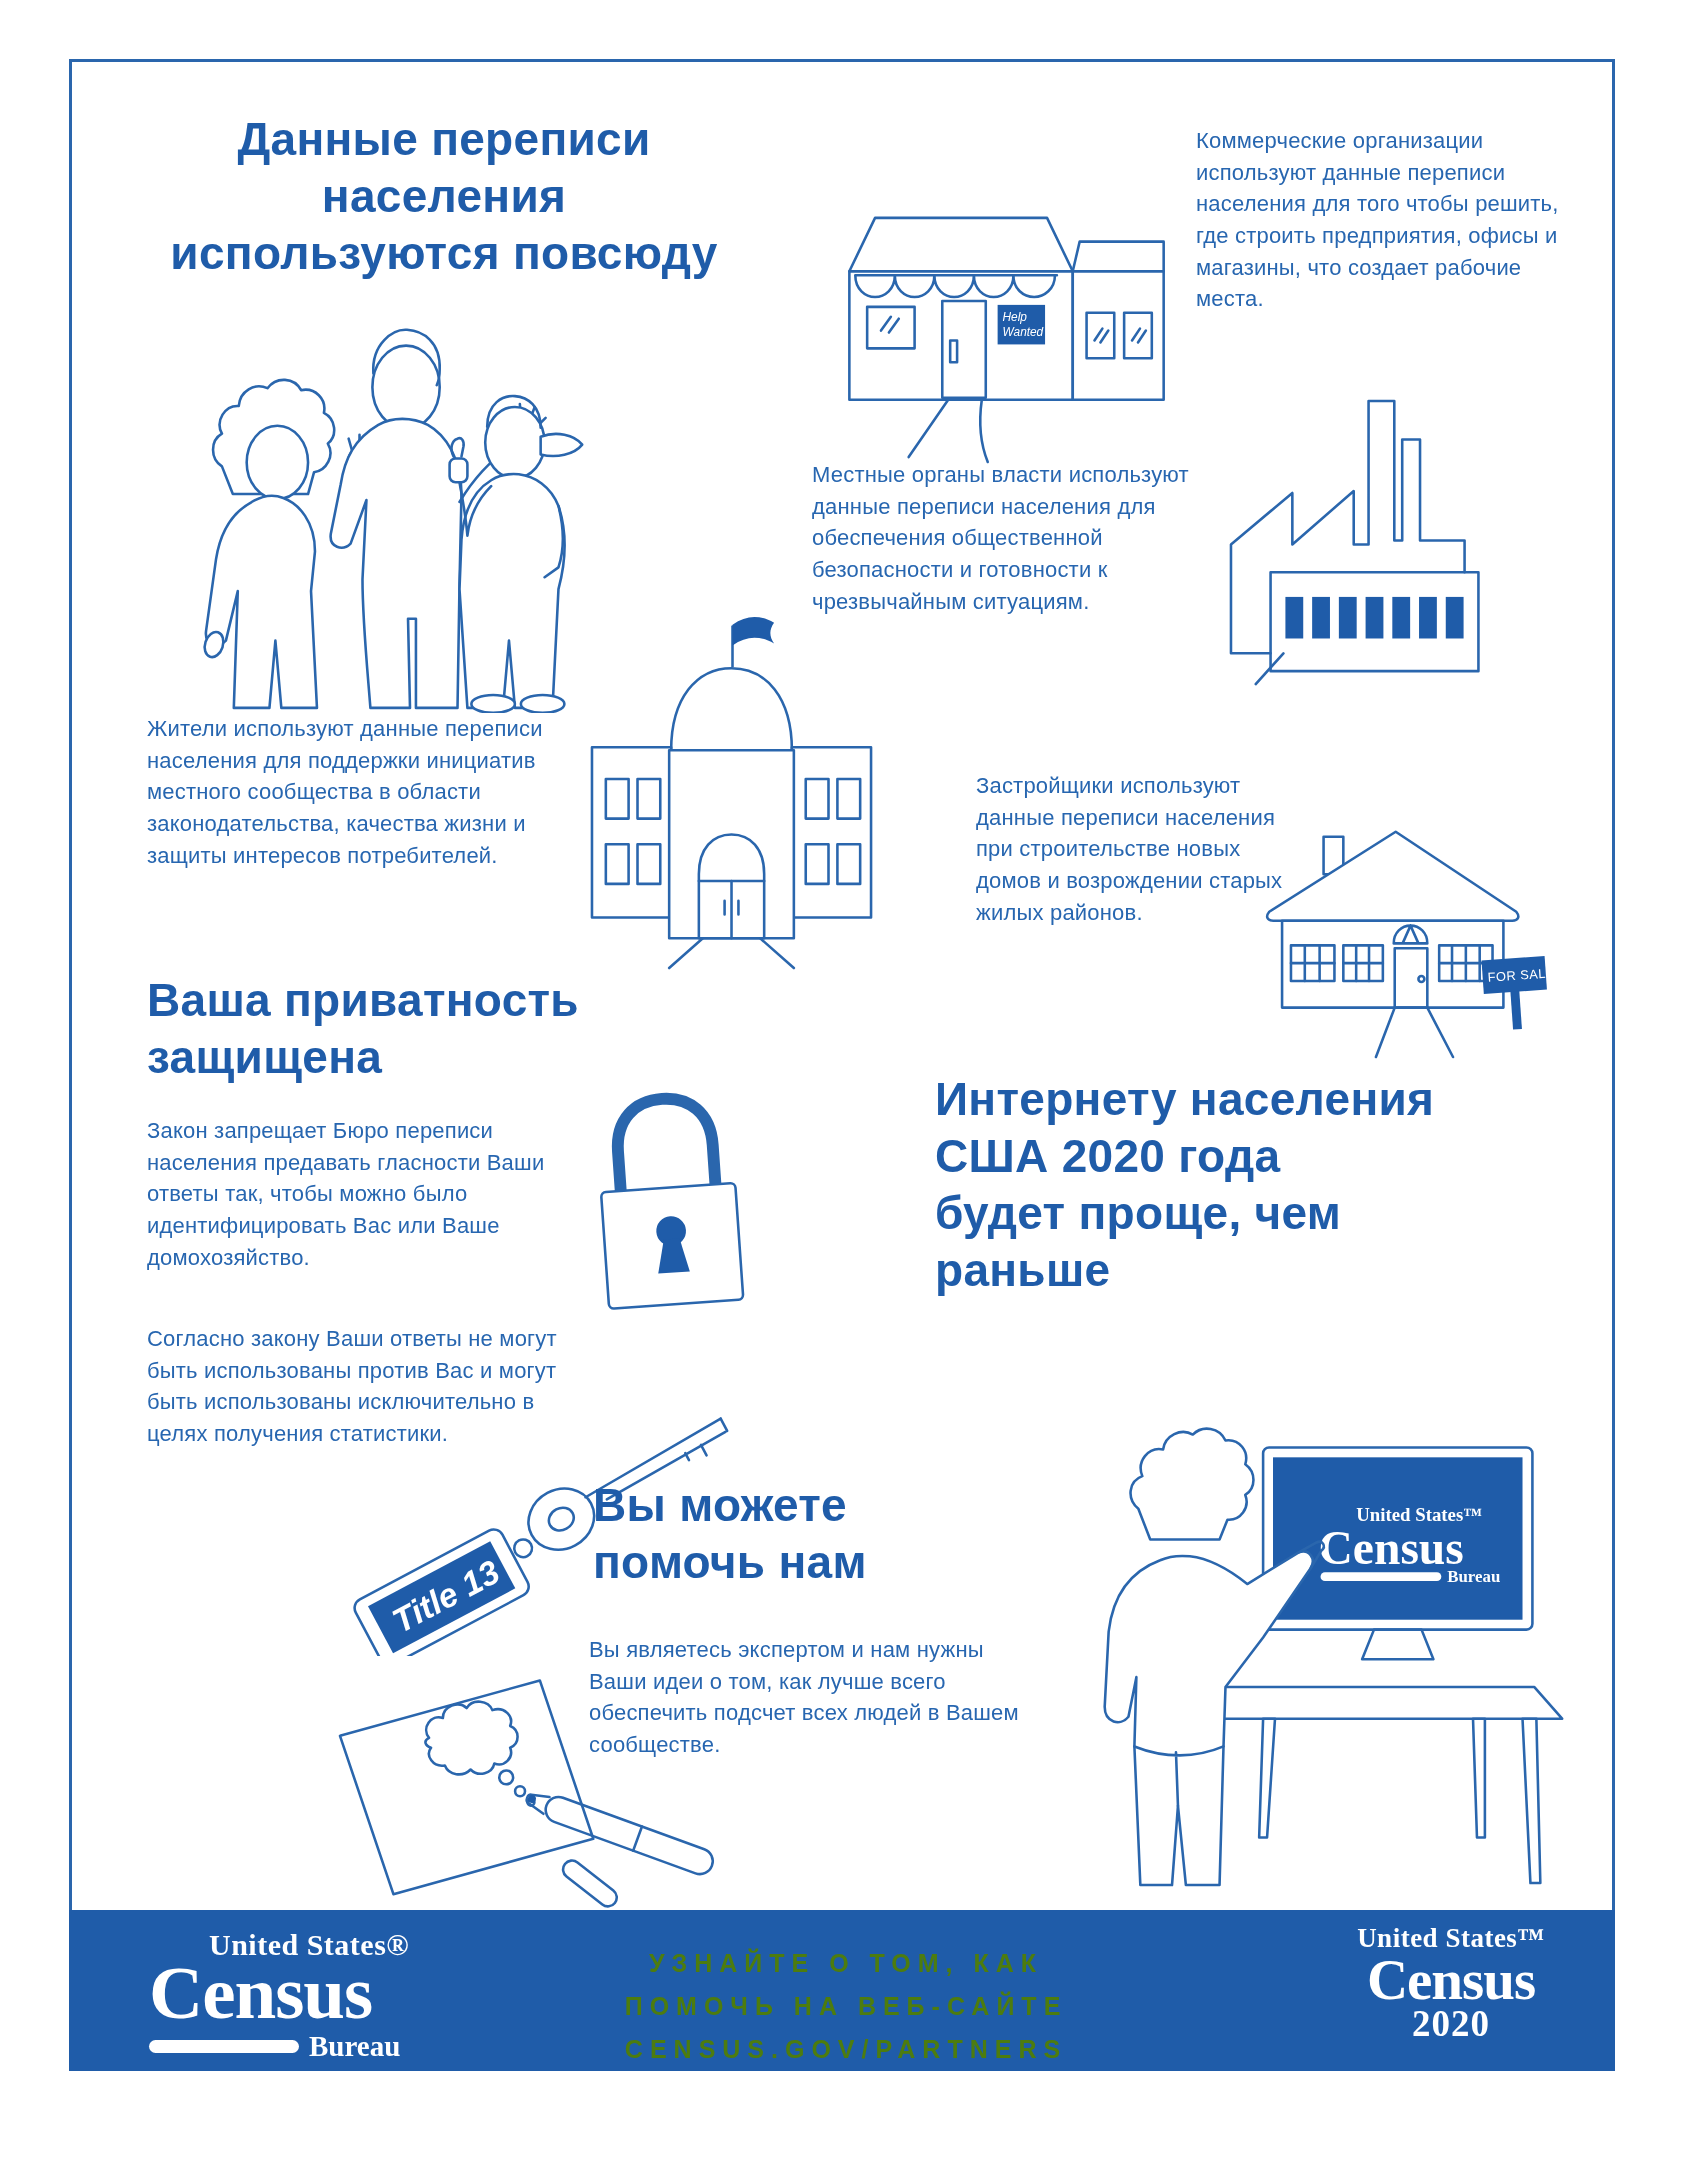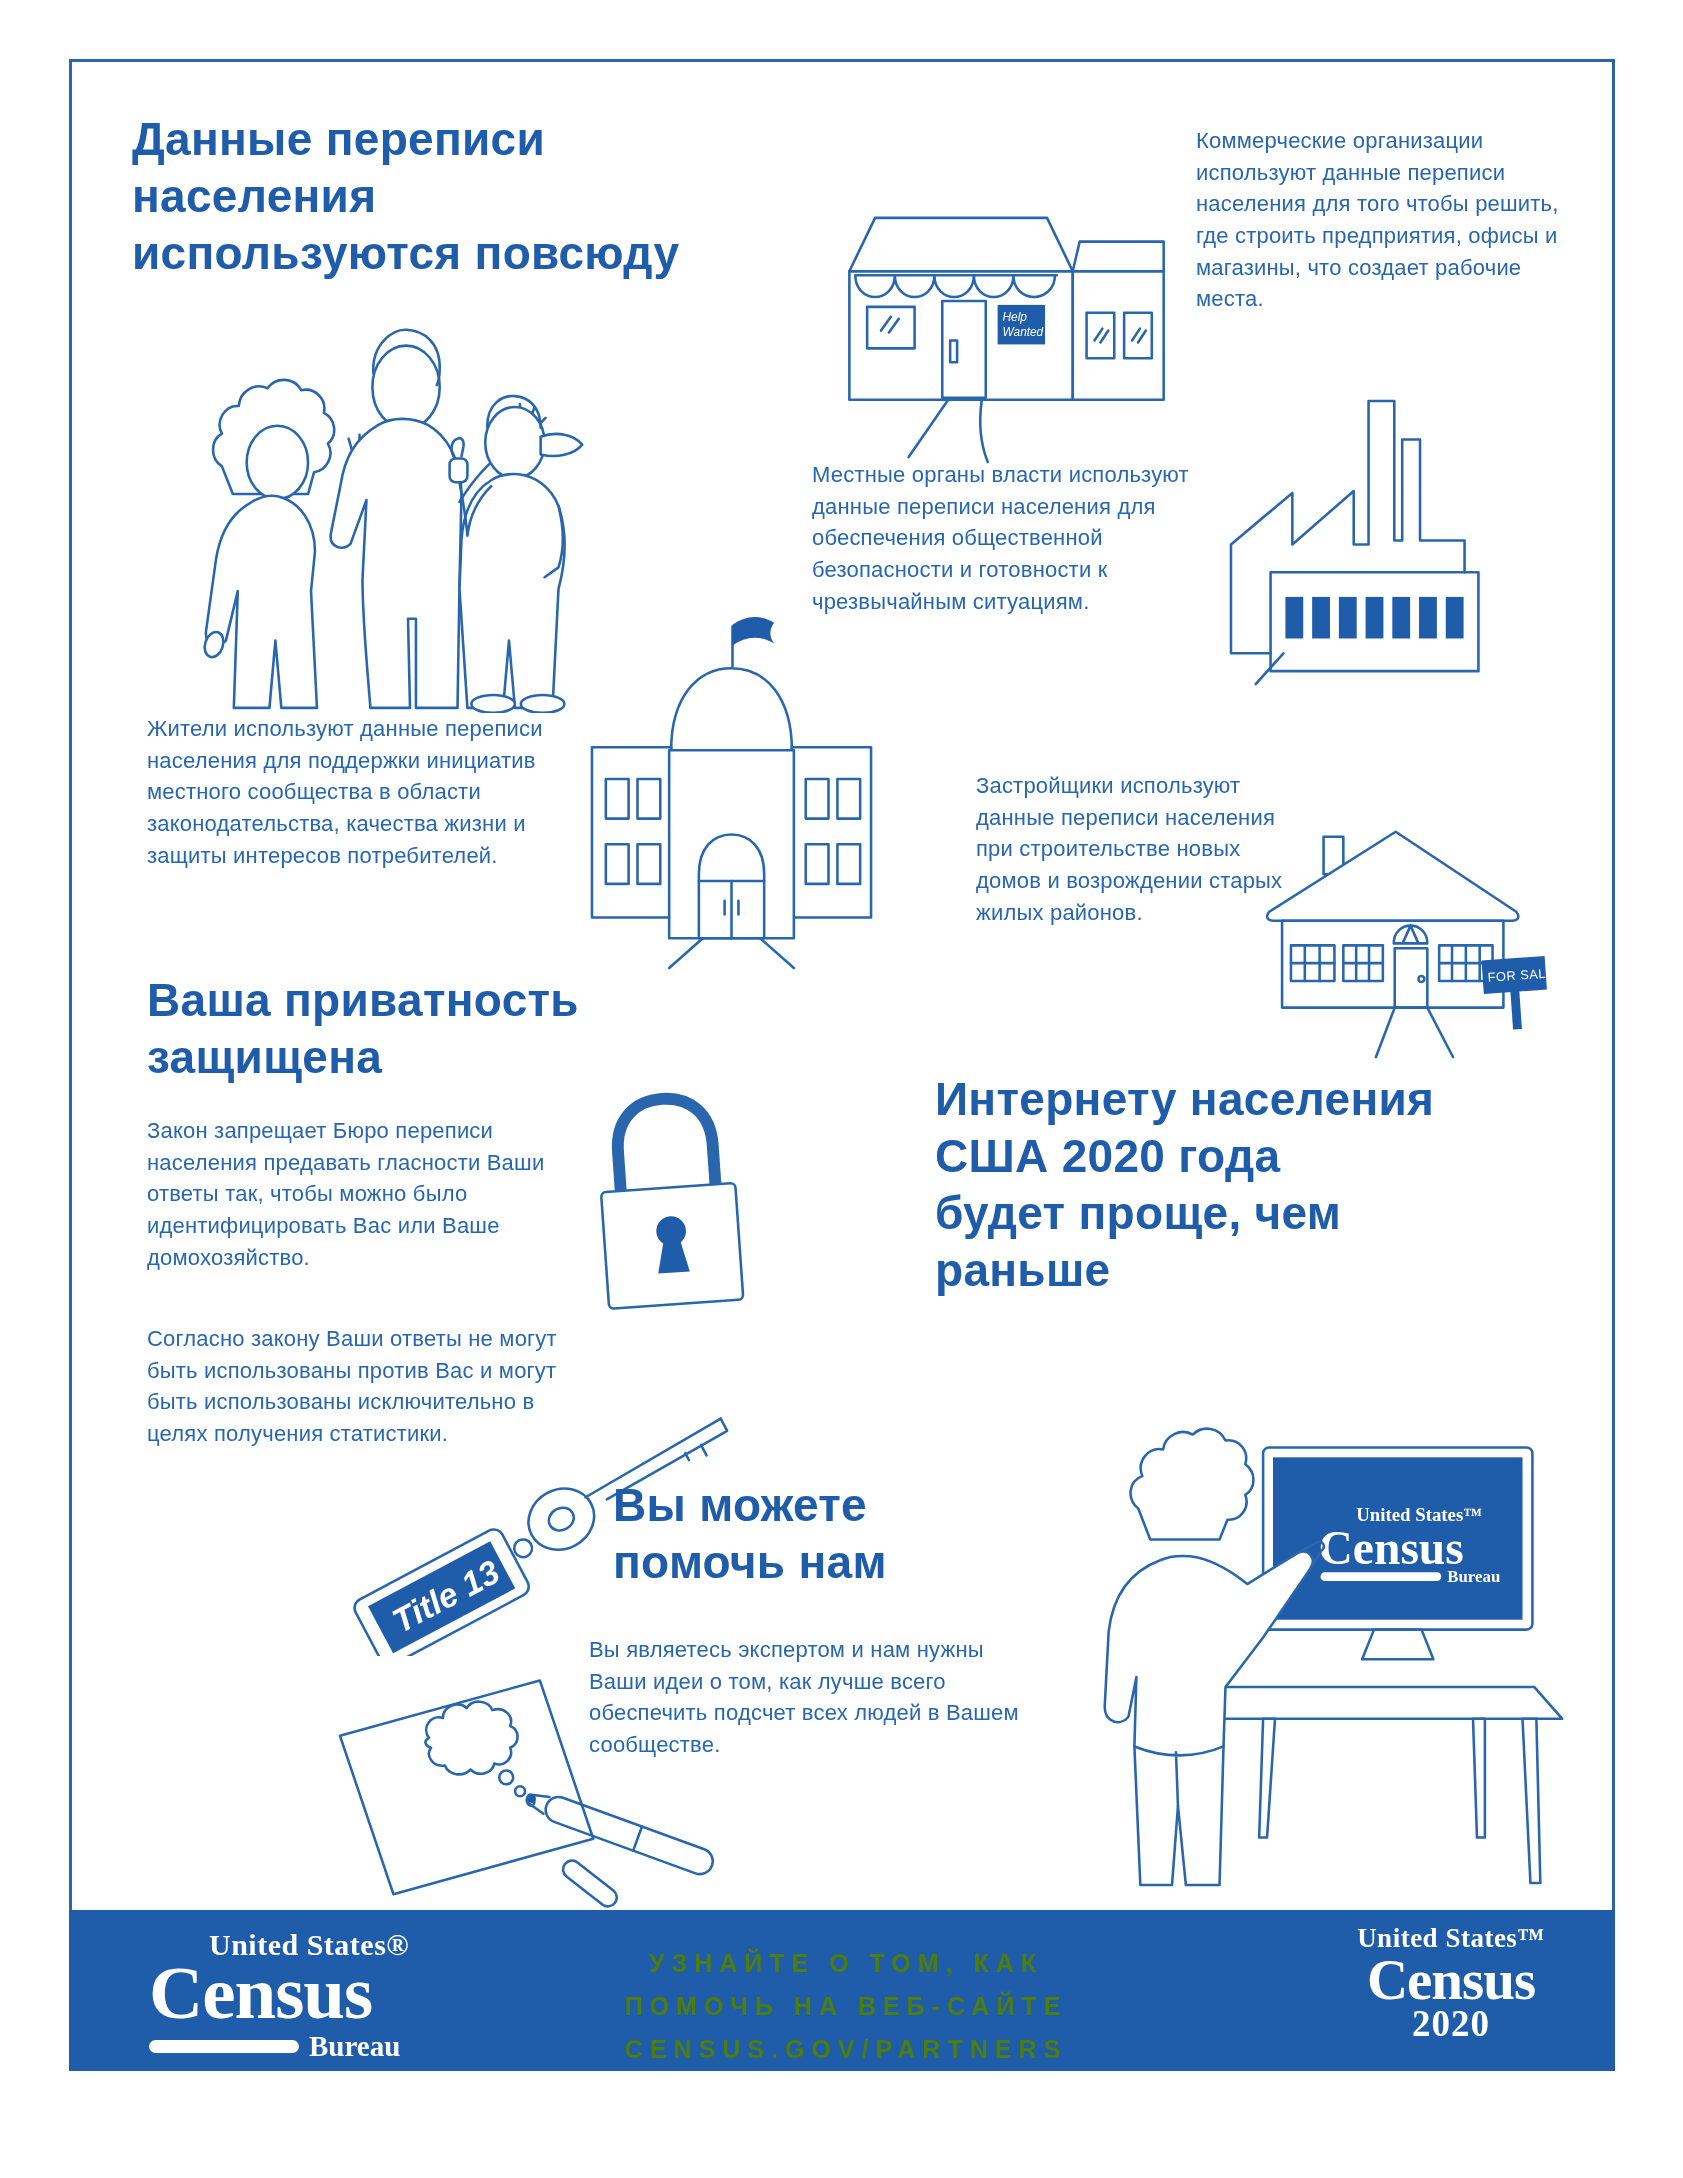--- a/index.html
+++ b/index.html
@@ -41,21 +41,21 @@
   .l20-main{font-size:57px;line-height:.92;letter-spacing:-1px;}
   .l20-year{font-size:37px;line-height:.95;letter-spacing:1px;}
 </style>
 </head>
 <body>
 
 <div id="canvas">
 
   <div class="abs page-border"></div>
 
-  <div class="abs h" style="left:132px;top:111px;width:594px;">
+  <div class="abs h" style="left:147px;top:111px;width:594px;text-align:center;">
     <div>Данные переписи</div>
     <div>населения</div>
     <div>используются повсюду</div>
   </div>
 
   <div class="abs para" style="left:1196px;top:125px;width:396px;">Коммерческие организации используют данные переписи населения для того чтобы решить, где строить предприятия, офисы и магазины, что создает рабочие места.</div>
 
   <svg class="abs" style="left:837px;top:210px;" width="342" height="255" viewBox="0 0 345 258">
     <polygon class="ln" points="12,62 38,8 212,8 238,62"></polygon>
     <polygon class="ln" points="238,62 245,32 330,32 330,62"></polygon>
@@ -224,21 +224,21 @@
   </svg>
 
   <div class="abs h" style="left:935px;top:1071px;width:653px;">
     <div>Интернету населения</div>
     <div>США 2020 года</div>
     <div>будет проще, чем</div>
     <div>раньше</div>
   </div>
 
 
-  <div class="abs h" style="left:613px;top:1477px;width:436px;">
+  <div class="abs h" style="left:593px;top:1477px;width:436px;">
     <div>Вы можете</div>
     <div>помочь нам</div>
   </div>
 
   <div class="abs para" style="left:589px;top:1634px;width:436px;">Вы являетесь экспертом и нам нужны Ваши идеи о том, как лучше всего обеспечить подсчет всех людей в Вашем сообществе.</div>
 
   <svg class="abs" style="left:1069px;top:1390px;" width="510" height="500" viewBox="0 0 515 505">
 
     <polygon class="ln" points="150,300 470,300 498,332 122,332"></polygon>
     <polygon class="ln" points="138,332 130,498 140,498 152,332"></polygon>

